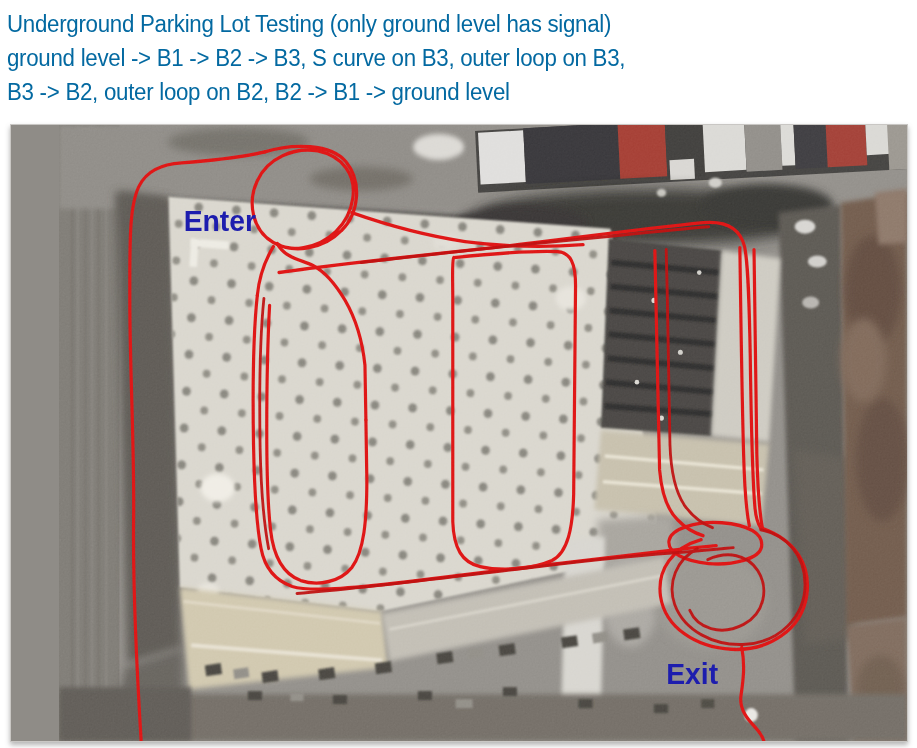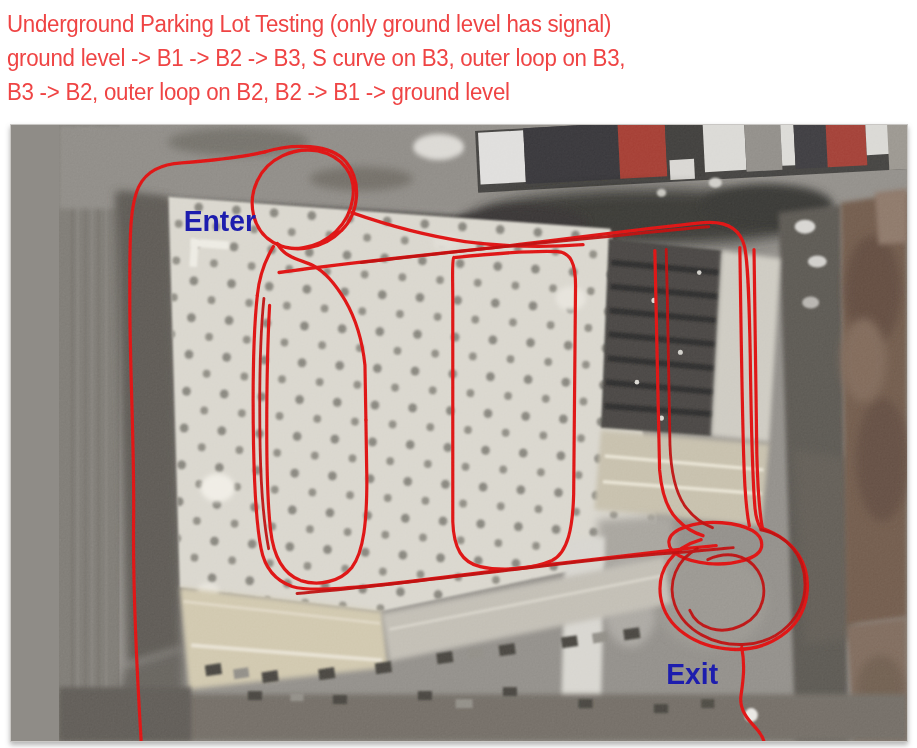--- a/index.html
+++ b/index.html
@@ -2,21 +2,21 @@
 <html><head>
 <meta charset="utf-8">
 <style>
   html,body{margin:0;padding:0;}
   body{
     width:917px;height:748px;position:relative;background:#ffffff;
     font-family:"Liberation Sans", sans-serif;overflow:hidden;
   }
   .title-block{
     position:absolute;left:7px;top:7px;width:903px;
-    color:#ef4444;
+    color:#0369a1;
   }
   .title-line{
     font-size:23px;line-height:34px;white-space:nowrap;
     letter-spacing:-0.3px;font-weight:500;
     transform:scaleX(.97);transform-origin:0 0;
   }
   .photo{
     position:absolute;left:10px;top:124px;width:898px;height:618px;
     border:1px solid #c9c7c4;box-sizing:border-box;
     box-shadow:0 3px 5px rgba(90,90,90,.45);

